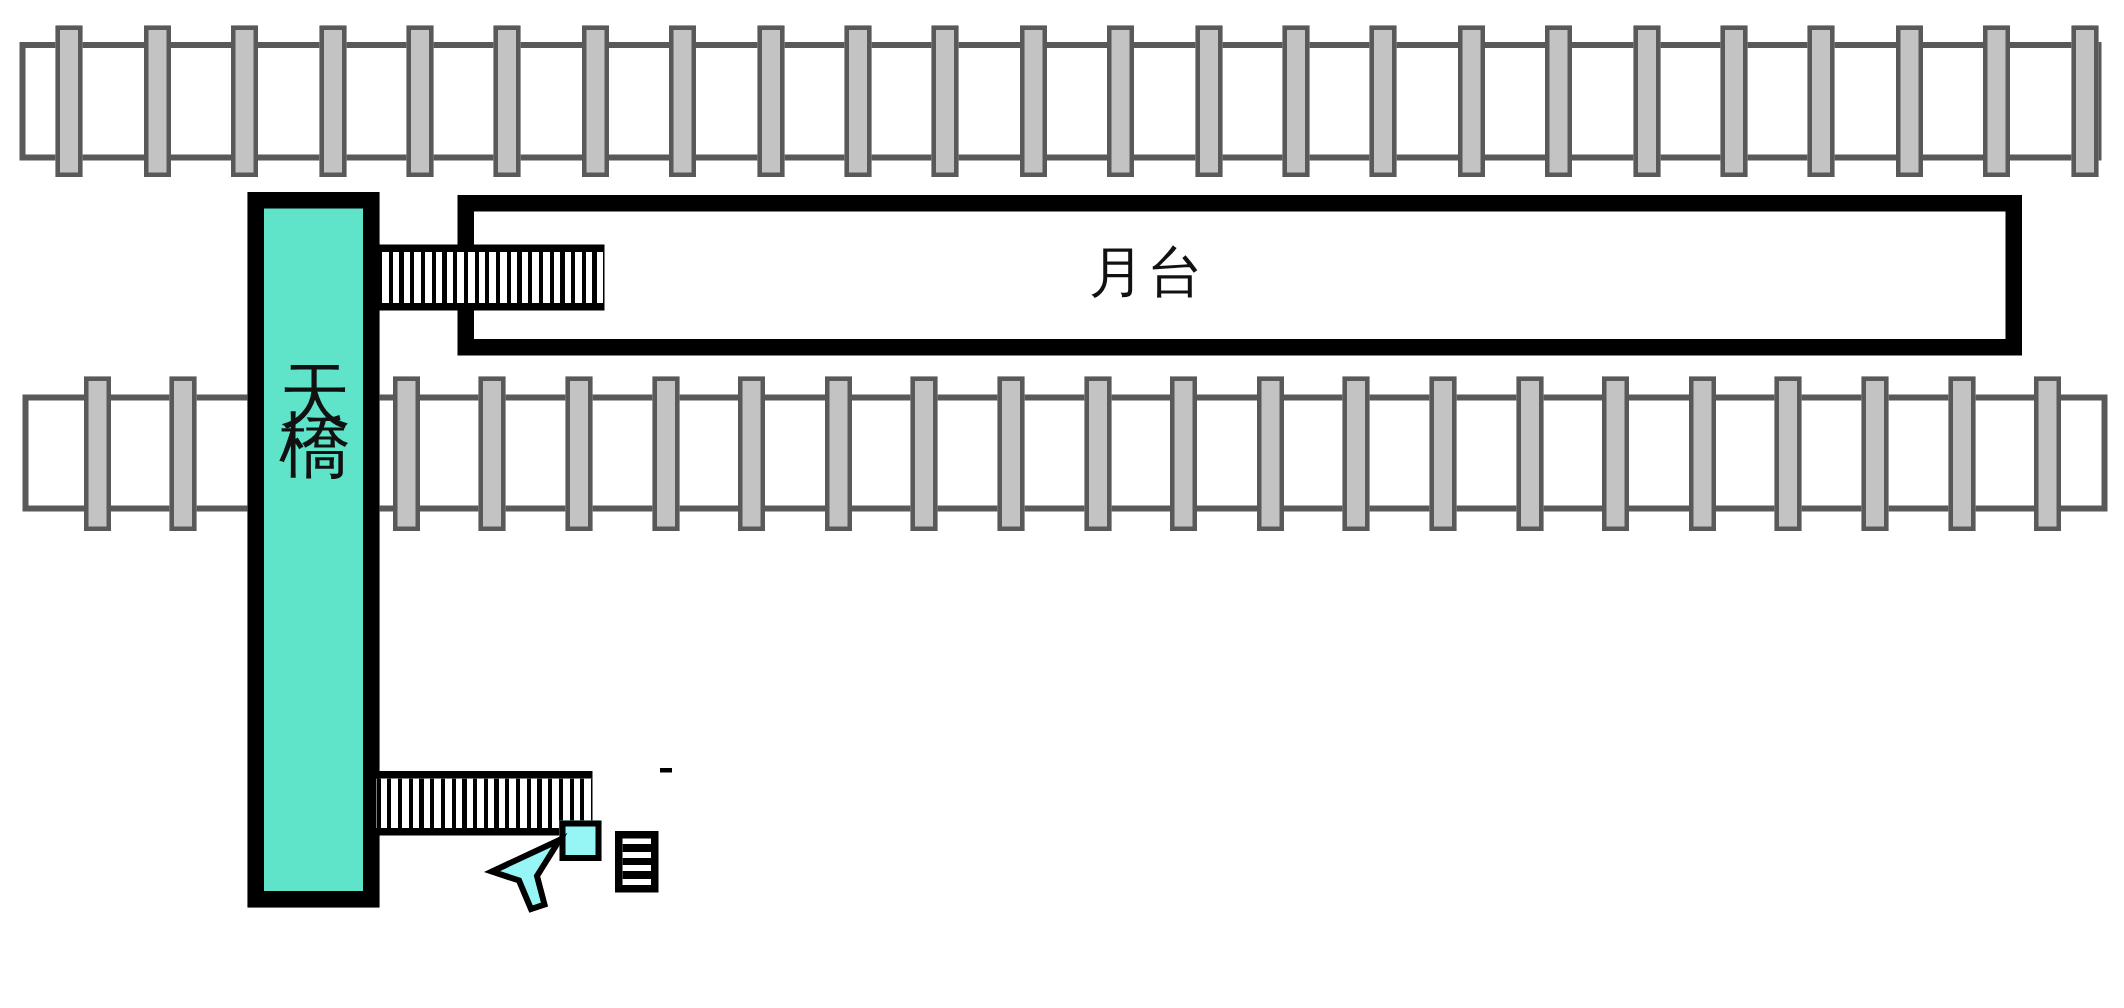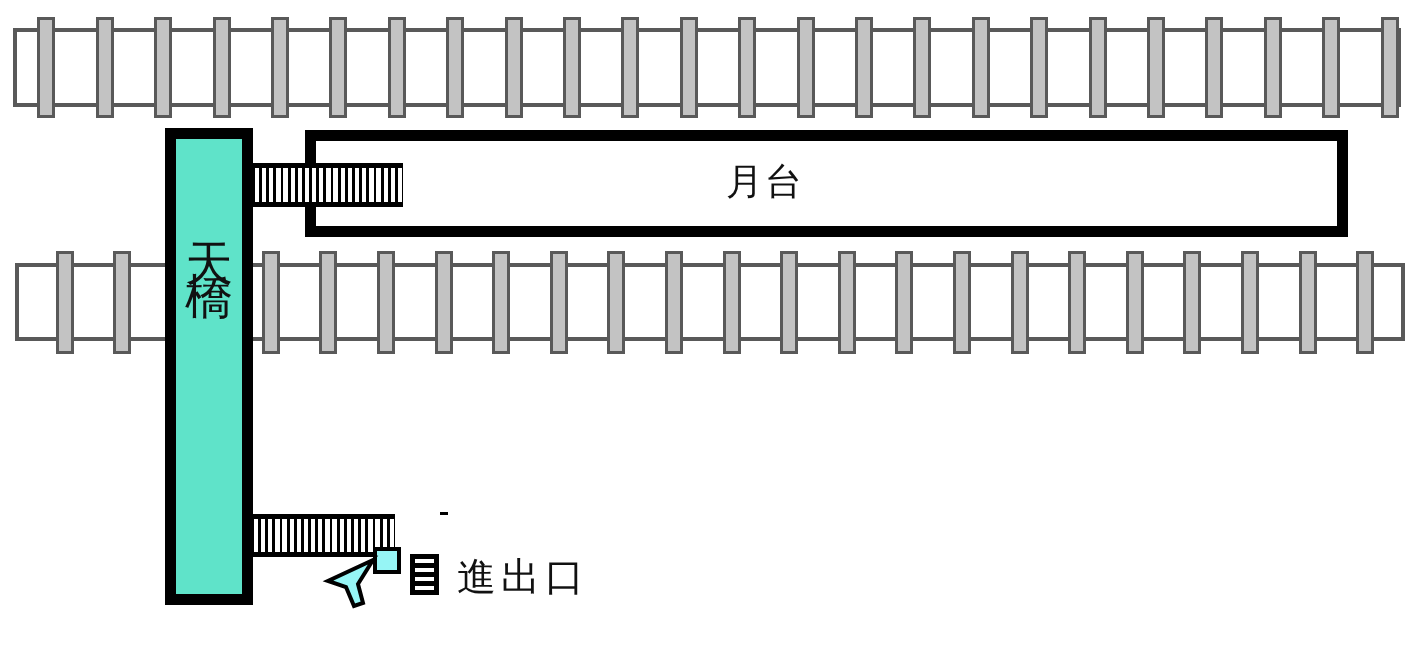--- a/index.html
+++ b/index.html
@@ -141,15 +141,14 @@
   <div class="ticket-reader"></div>
 
   <svg class="cursor-arrow" viewBox="0 0 62 58" xmlns="http://www.w3.org/2000/svg">
     <polygon points="55,7 10,28 28,34 36,53 45,50 40,31" fill="#96F5F5" stroke="#000" stroke-width="4" stroke-linejoin="miter" stroke-miterlimit="6"></polygon>
   </svg>
 
   <div class="gate-icon"></div>
 
   <div class="stray-mark"></div>
 
-  <div class="text-label label-exit">進出口</div>
 
 </div>
 
 </body></html>

